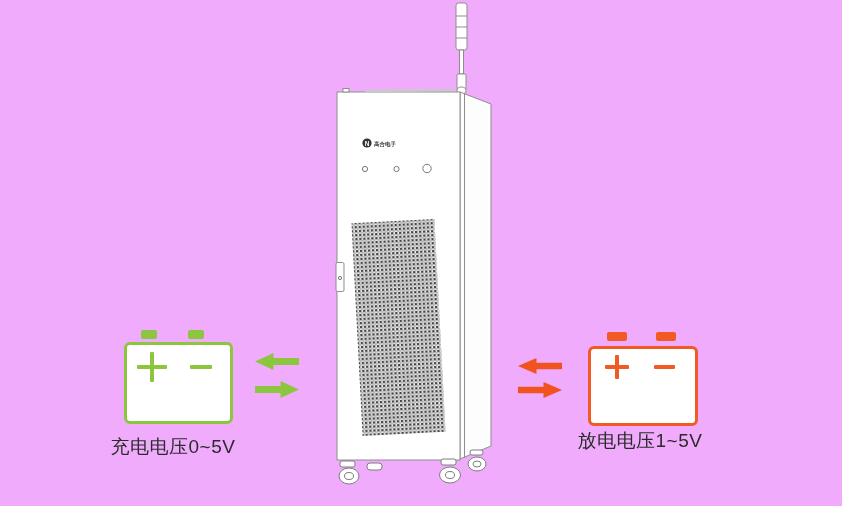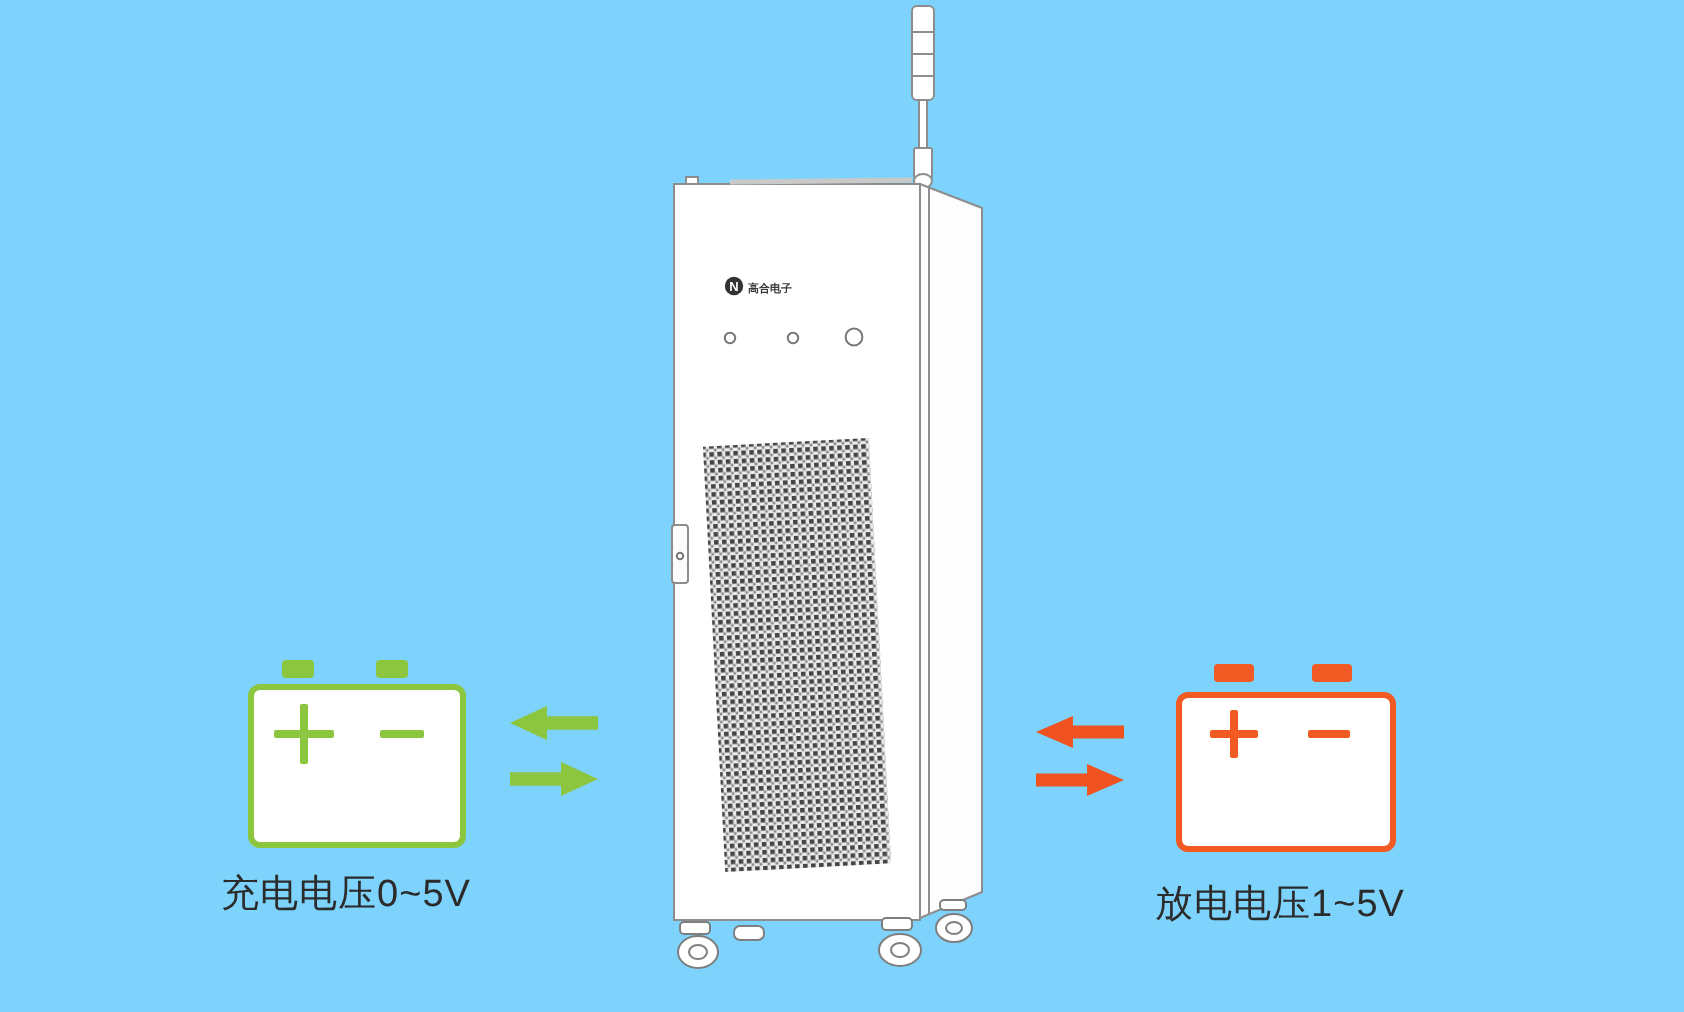--- a/index.html
+++ b/index.html
@@ -1,17 +1,17 @@
 <!DOCTYPE html>
 <html><head>
 <meta charset="utf-8">
 <style>
   html,body{margin:0;padding:0;background:#ffffff;}
   .scene{
-    position:relative;width:842px;height:506px;background:#7dd3fc;overflow:hidden;
+    position:relative;width:842px;height:506px;background:#f0abfc;overflow:hidden;
     font-family:"Liberation Sans","DejaVu Sans",sans-serif;
   }
   
   .battery-body{position:absolute;background:#fff;border-radius:6px;}
   .battery-body.green{border:3px solid #8CC63F;}
   .battery-body.orange{border:3px solid #F15A22;}
   .terminal{position:absolute;border-radius:2px;}
   .terminal.green{background:#8CC63F;}
   .terminal.orange{background:#F15A22;}
   .bar{position:absolute;border-radius:1px;}
@@ -114,15 +114,15 @@
   <div class="arrow orange point-left" style="left:518px;top:358px;width:44px;height:16px;"></div>
   <div class="arrow orange point-right" style="left:518px;top:382px;width:44px;height:16px;"></div>
 
   <div class="terminal orange" style="left:607px;top:332px;width:20px;height:9px;"></div>
   <div class="terminal orange" style="left:656px;top:332px;width:20px;height:9px;"></div>
   <div class="battery-body orange" style="left:588px;top:346px;width:104px;height:74px;">
     <div class="bar orange" style="left:14px;top:16px;width:24px;height:4px;"></div>
     <div class="bar orange" style="left:24px;top:6px;width:4px;height:24px;"></div>
     <div class="bar orange" style="left:63px;top:16px;width:21px;height:4px;"></div>
   </div>
-  <div class="voltage-label" style="left:552px;top:439px;">放电电压1~5V</div>
+  <div class="voltage-label" style="left:552px;top:428px;">放电电压1~5V</div>
 
 </div>
 
 </body></html>

